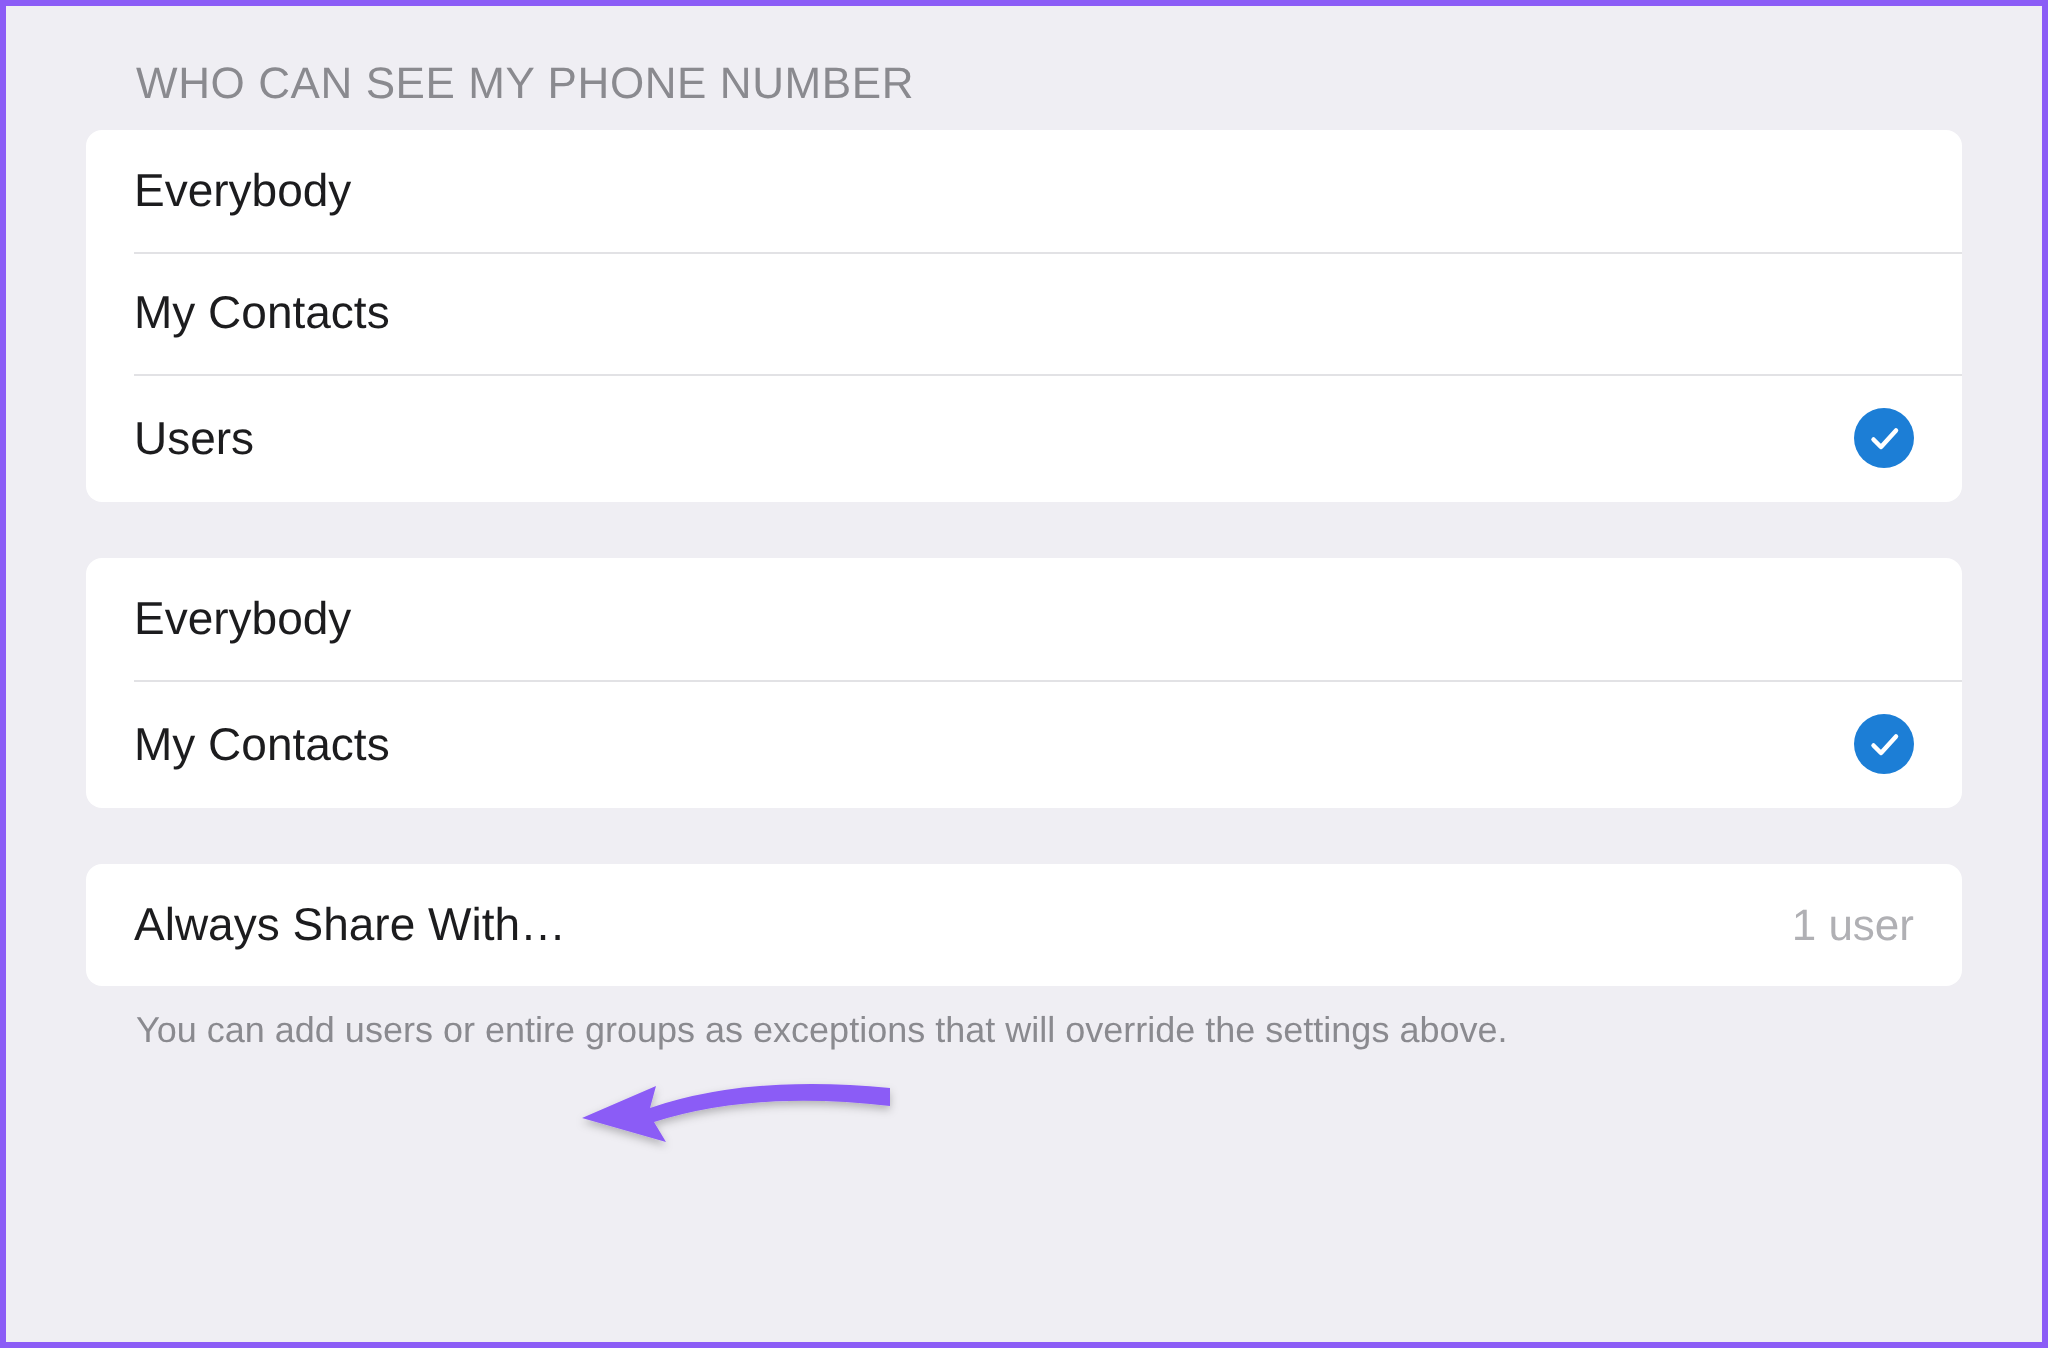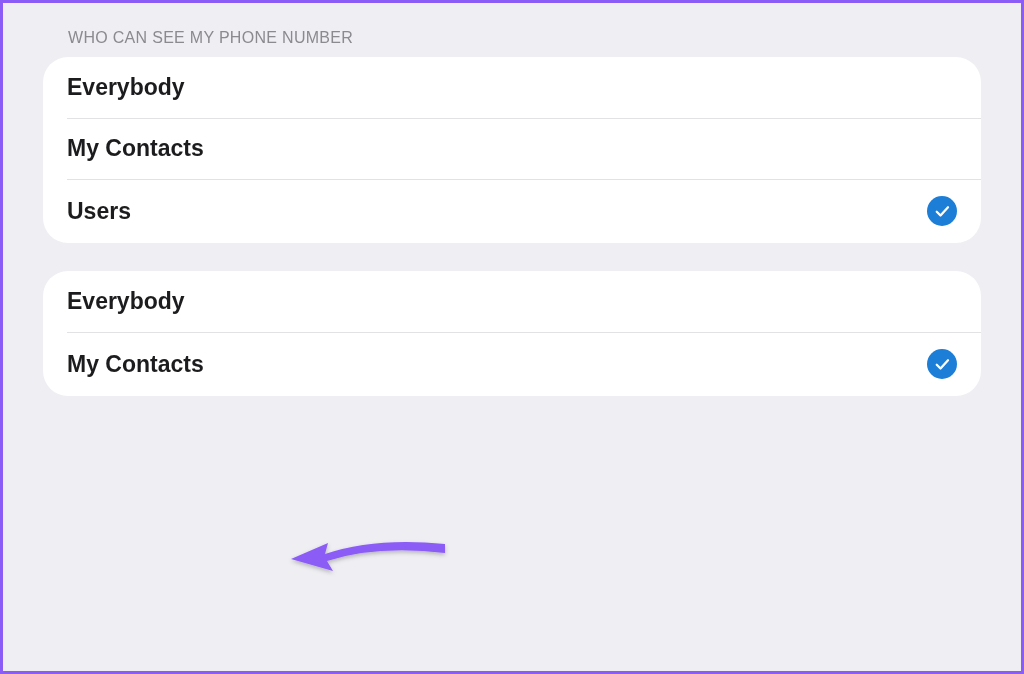--- a/index.html
+++ b/index.html
@@ -13,30 +13,29 @@
     width: 1024px;
     height: 674px;
     border: 3px solid #8b5cf6;
     overflow: hidden;
   }
   .container {
     padding: 10px 40px 20px 40px;
   }
   .section-header {
     color: #8a8a8f;
-    font-size: 16px;
+    font-size: 22px;
     letter-spacing: 0.3px;
     padding: 16px 25px 10px 25px;
     text-transform: uppercase;
   }
   .card {
     background: #ffffff;
-    border-radius: 25px;
+    border-radius: 8px;
     overflow: hidden;
-    font-weight: bold;
   }
   .row {
     display: flex;
     align-items: center;
     justify-content: space-between;
     padding: 17px 24px;
     font-size: 23px;
     color: #1c1c1e;
     position: relative;
     cursor: pointer;
@@ -127,20 +126,27 @@
       <span class="check-icon">
         <svg viewBox="0 0 24 24">
             <polyline points="5 13 10 18 20 7"></polyline>
           </svg>
       </span>
     </div>
   </div>
 
   <div class="spacer"></div>
 
+  <div class="card">
+    <div class="row">
+      <span>Always Share With…</span>
+      <span class="detail-value">1 user</span>
+    </div>
+  </div>
+  <div class="footer-text">You can add users or entire groups as exceptions that will override the settings above.</div>
 
 </div>
 
 <div class="arrow-overlay">
   <svg viewBox="0 0 165 70">
     <defs>
       <filter id="shadow" x="-20%" y="-20%" width="140%" height="140%">
         <feDropShadow dx="0" dy="2" stdDeviation="2" flood-color="#000" flood-opacity="0.25"></feDropShadow>
       </filter>
     </defs>

